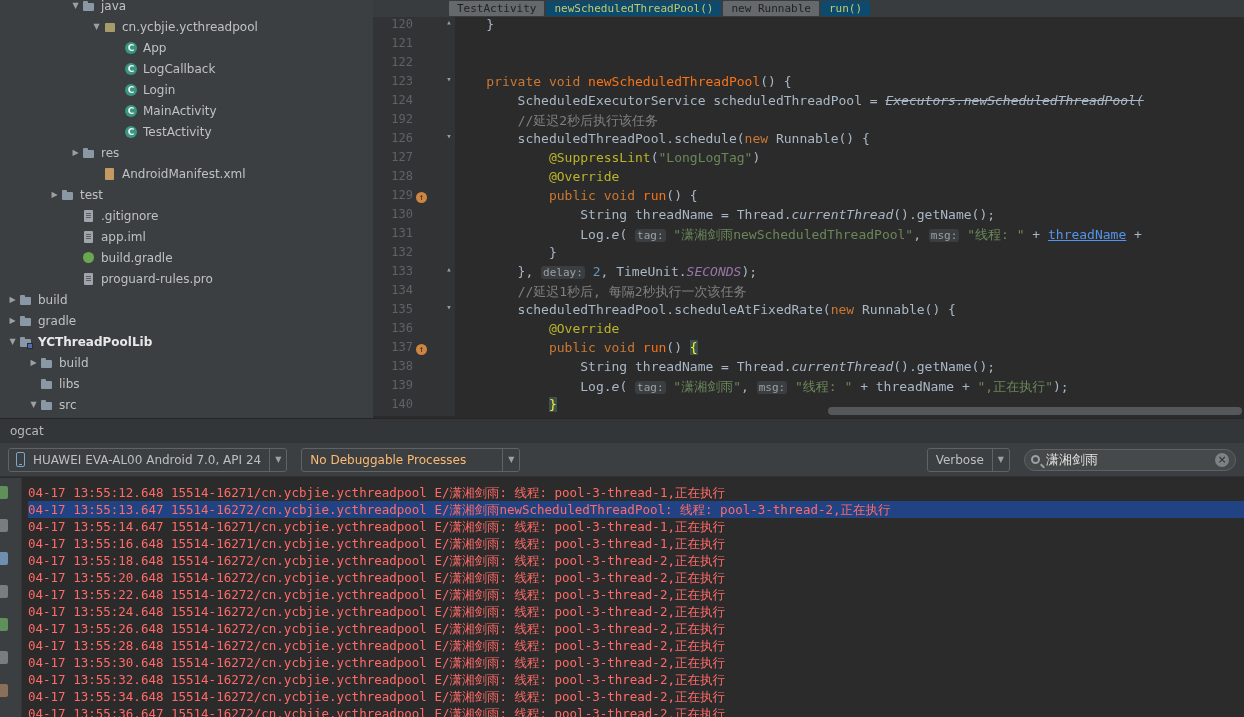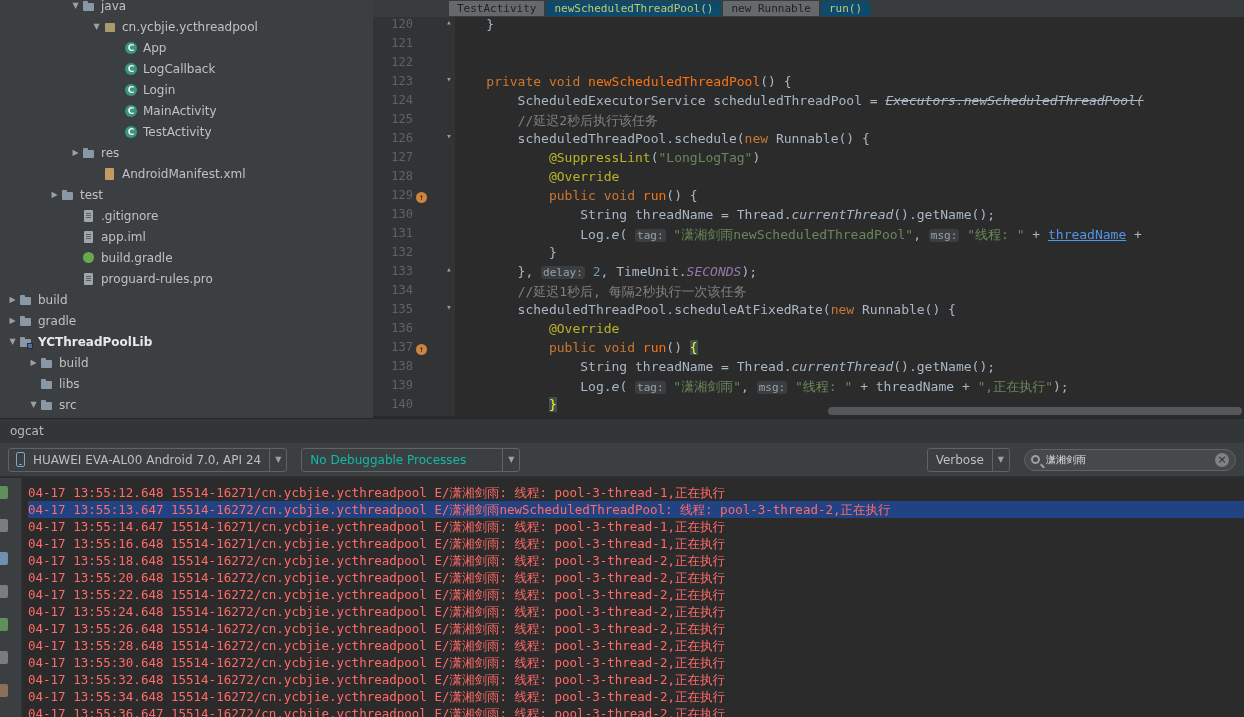--- a/index.html
+++ b/index.html
@@ -54,28 +54,28 @@
   .sg-bm { color:#ffef28; background:#3b514d; }
   .hscroll { position:absolute; left:455px; right:2px; bottom:3px; height:8px; border-radius:4px; background:#5a5d5f; opacity:.9; cursor:pointer; }
 
   
   .bottom { position:absolute; top:418px; left:0; right:0; bottom:0; background:#2b2b2b; border-top:1px solid #242627; }
   .tool-header { height:24px; background:#333638; color:#b8b8b8; font-size:12px; display:flex; align-items:center; padding-left:10px; }
   .toolbar { height:34px; background:#3c3f41; border-bottom:1px solid #2f3233; display:flex; align-items:center; gap:14px; padding:0 8px; }
   .combo { height:24px; border:1px solid #606366; border-radius:3px; background:#3c3f41; display:flex; align-items:center; font-size:12px; color:#bdbfc1; cursor:pointer; }
   .combo .txt { padding:0 8px; white-space:nowrap; }
   .combo .arr { border-left:1px solid #606366; align-self:stretch; display:flex; align-items:center; padding:0 5px; font-size:8px; color:#9da0a3; }
-  .combo.proc .txt { color:#14b8a6; min-width:200px; }
+  .combo.proc .txt { color:#fdba74; min-width:200px; }
   .phone { width:9px; height:15px; border:1px solid #7aa7c7; border-radius:2px; margin-left:7px; position:relative; flex:none; }
   .phone::after { content:""; position:absolute; left:2px; bottom:1px; width:3px; height:1px; background:#7aa7c7; }
   .spacer { flex:1; }
   .search { height:22px; width:212px; border-radius:11px; background:#45494a; border:1px solid #5e6165; display:flex; align-items:center; gap:6px; padding:0 6px; cursor:text; }
   .mag { width:9px; height:9px; border:2px solid #9aa0a6; border-radius:50%; position:relative; flex:none; }
   .mag::after { content:""; position:absolute; left:7px; top:8px; width:5px; height:2px; background:#9aa0a6; transform:rotate(45deg); }
-  .search .txt { font-size:10px; color:#e2e2e2; }
+  .search .txt { font-size:13px; color:#e2e2e2; }
   .clear { margin-left:auto; width:14px; height:14px; border-radius:50%; background:#7d8184; color:#2b2b2b; font-size:11px; line-height:14px; text-align:center; cursor:pointer; flex:none; }
   .log-wrap { position:absolute; top:59px; left:0; right:0; bottom:0; display:flex; overflow:hidden; }
   .strip { width:22px; flex:none; background:#3c3f41; border-right:1px solid #323537; position:relative; overflow:hidden; }
   .sicon { position:absolute; left:-6px; width:14px; height:13px; border-radius:2px; cursor:pointer; }
   .log { flex:1; padding:6px 0 0 6px; font:12.5px "DejaVu Sans Mono",monospace; color:#ff6b68; overflow:hidden; }
   .lr { height:17px; line-height:17px; white-space:pre; }
   .lr.sel { background:#214283; }
 </style>
 </head>
 <body>
@@ -232,21 +232,21 @@
         <div class="cl">
           <span class="gut">
             <span class="ln">124</span>
             <span class="mk"></span>
             <span class="fd"></span>
           </span>
           <span class="code"><span class="sg-p">        ScheduledExecutorService scheduledThreadPool = </span><span class="sg-d">Executors.newScheduledThreadPool(</span></span>
         </div>
         <div class="cl">
           <span class="gut">
-            <span class="ln">125</span>
+            <span class="ln">192</span>
             <span class="mk"></span>
             <span class="fd"></span>
           </span>
           <span class="code"><span class="sg-p">        </span><span class="sg-c">//延迟2秒后执行该任务</span></span>
         </div>
         <div class="cl">
           <span class="gut">
             <span class="ln">126</span>
             <span class="mk"></span>
             <span class="fd">▾</span>

